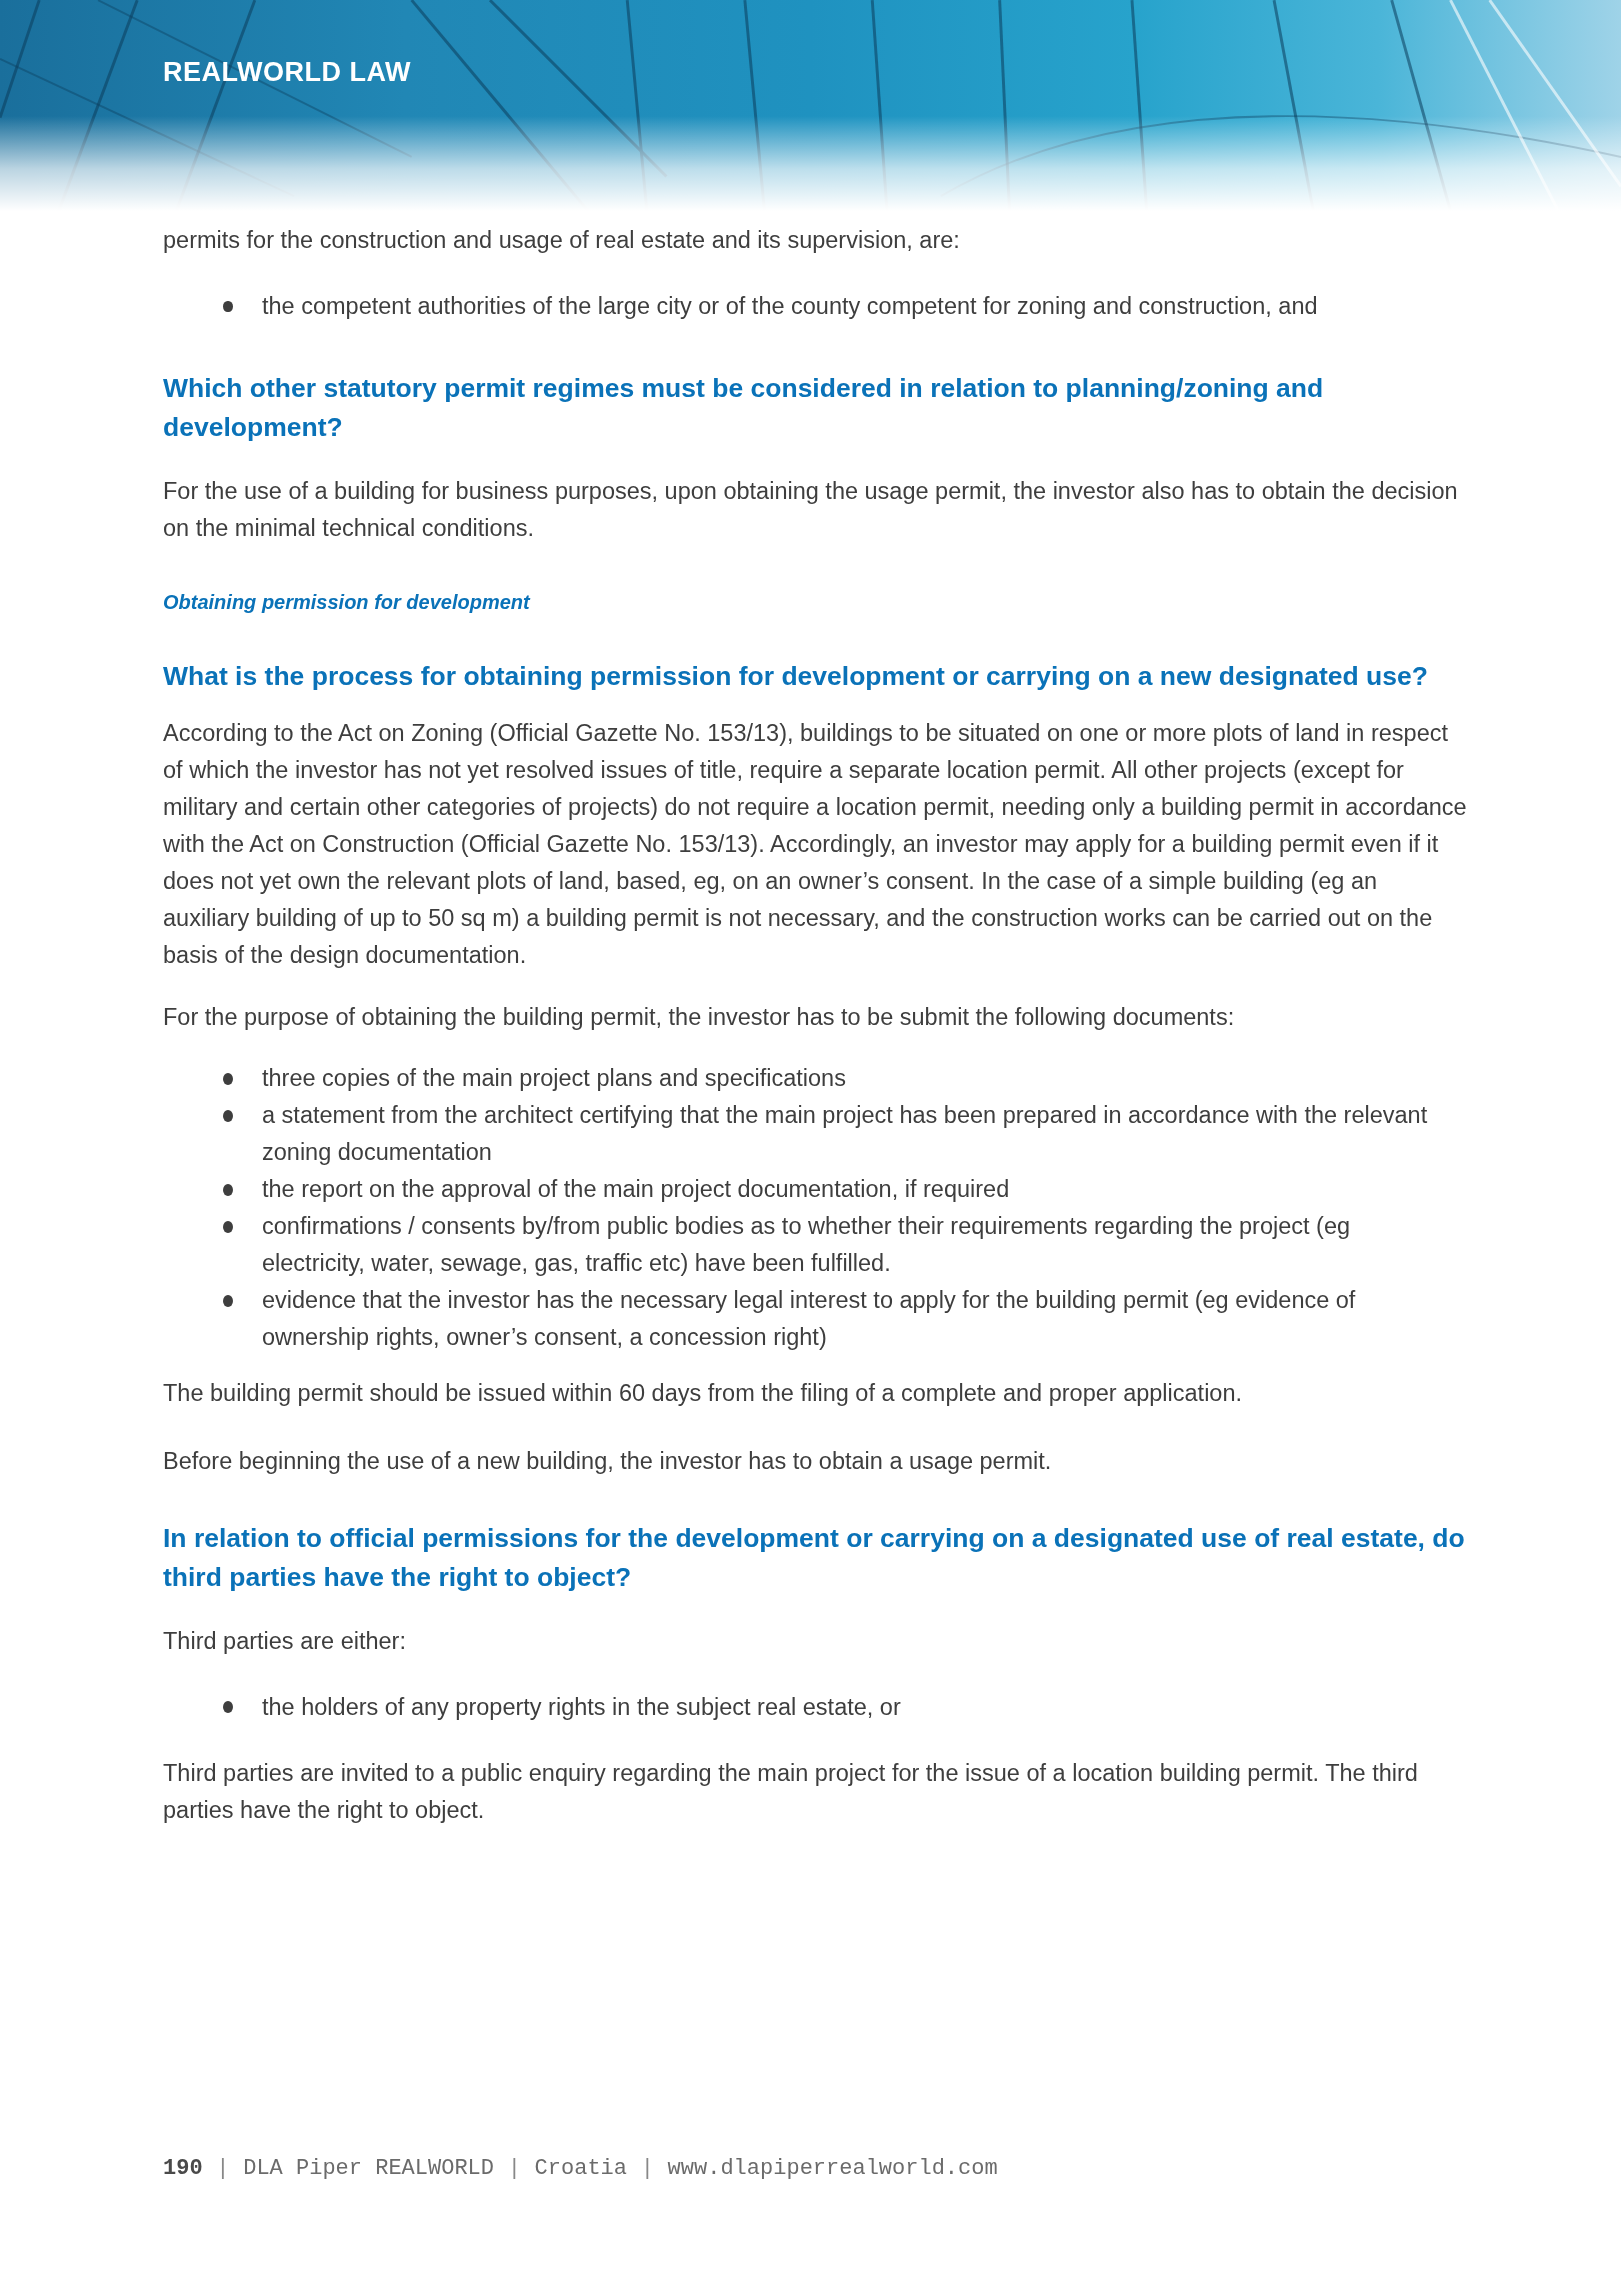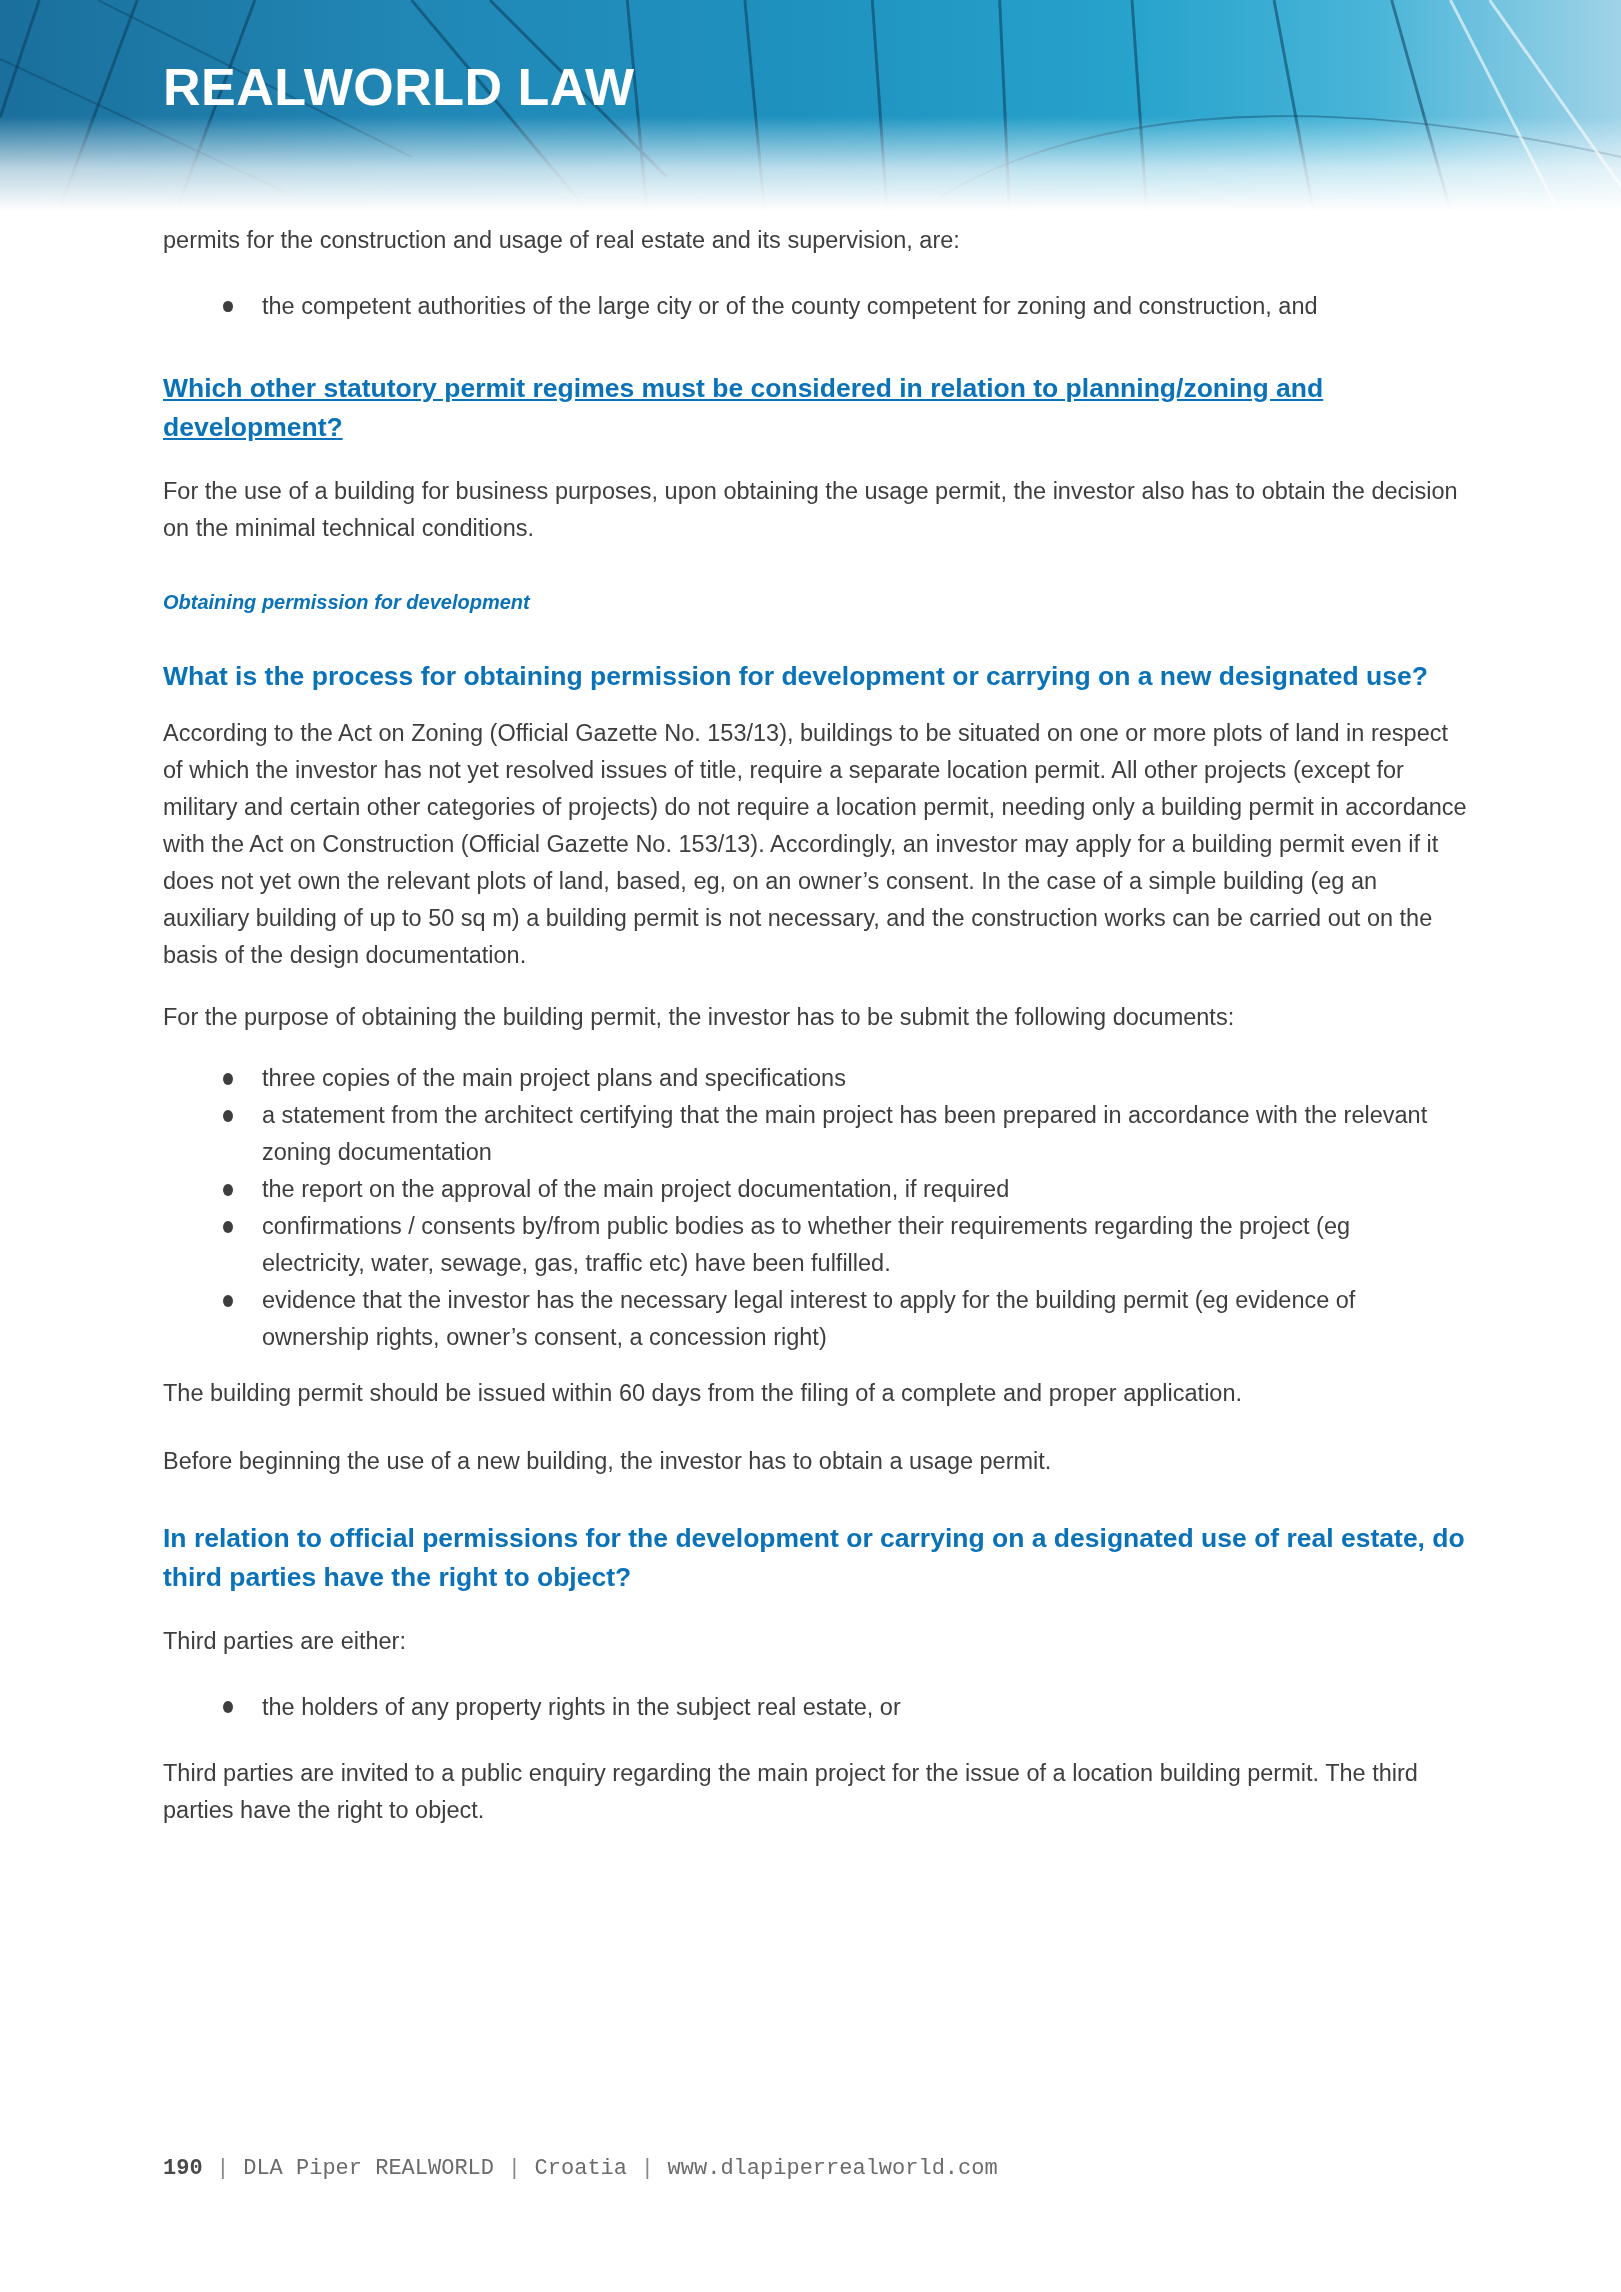--- a/index.html
+++ b/index.html
@@ -11,21 +11,21 @@
     position: absolute; left: 0; top: 0; width: 1621px; height: 211px; overflow: hidden;
     background: linear-gradient(90deg, #1a6f9c 0%, #2187b5 25%, #1f92c0 50%, #27a3cc 70%, #4ab5d8 85%, #9fd3e8 100%);
   }
   .banner svg { position: absolute; left: 0; top: 0; }
   .banner-fade {
     position: absolute; left: 0; top: 0; width: 100%; height: 100%;
     background: linear-gradient(180deg, rgba(255,255,255,0) 0%, rgba(255,255,255,0) 55%, rgba(255,255,255,0.7) 80%, #ffffff 100%);
   }
   .banner-title {
     position: absolute; left: 163px; top: 57px; margin: 0;
-    font-family: "Liberation Sans", sans-serif; font-weight: bold; font-size: 52px; letter-spacing: 0.5px;
+    font-family: "Liberation Sans", sans-serif; font-weight: bold; font-size: 27px; letter-spacing: 0.5px;
     color: #ffffff;
   }
   .content {
     position: absolute; left: 163px; top: 222px; width: 1304px;
     font-size: 23.5px; line-height: 37px; color: #3e3e3e;
   }
   p { margin: 0; }
   .q {
     color: #0a72b8; font-size: 26.5px; line-height: 39px; margin: 0;
   }
@@ -77,21 +77,21 @@
   <div class="banner-fade"></div>
   <h1 class="banner-title">REALWORLD LAW</h1>
 </div>
 
 <div class="content">
   <p>permits for the construction and usage of real estate and its supervision, are:</p>
   <ul style="margin-top:29px;">
     <li>the competent authorities of the large city or of the county competent for zoning and construction, and</li>
   </ul>
 
-  <h2 class="q" style="margin-top:44px; width:1176px;text-decoration:underline;">Which other statutory permit regimes must be considered in relation to planning/zoning and development?</h2>
+  <h2 class="q" style="margin-top:44px; width:1176px;">Which other statutory permit regimes must be considered in relation to planning/zoning and development?</h2>
   <p style="margin-top:25.5px;">For the use of a building for business purposes, upon obtaining the usage permit, the investor also has to obtain the decision on the minimal technical conditions.</p>
 
   <h2 class="subhead" style="margin-top:36px;">Obtaining permission for development</h2>
 
   <h2 class="q" style="margin-top:35px;">What is the process for obtaining permission for development or carrying on a new designated use?</h2>
   <p style="margin-top:19.6px;">According to the Act on Zoning (Official Gazette No. 153/13), buildings to be situated on one or more plots of land in respect of which the investor has not yet resolved issues of title, require a separate location permit. All other projects (except for military and certain other categories of projects) do not require a location permit, needing only a building permit in accordance with the Act on Construction (Official Gazette No. 153/13). Accordingly, an investor may apply for a building permit even if it does not yet own the relevant plots of land, based, eg, on an owner’s consent. In the case of a simple building (eg an auxiliary building of up to 50 sq m) a building permit is not necessary, and the construction works can be carried out on the basis of the design documentation.</p>
   <p style="margin-top:24.5px;">For the purpose of obtaining the building permit, the investor has to be submit the following documents:</p>
   <ul style="margin-top:24.5px;">
     <li>three copies of the main project plans and specifications</li>
     <li>a statement from the architect certifying that the main project has been prepared in accordance with the relevant zoning documentation</li>

